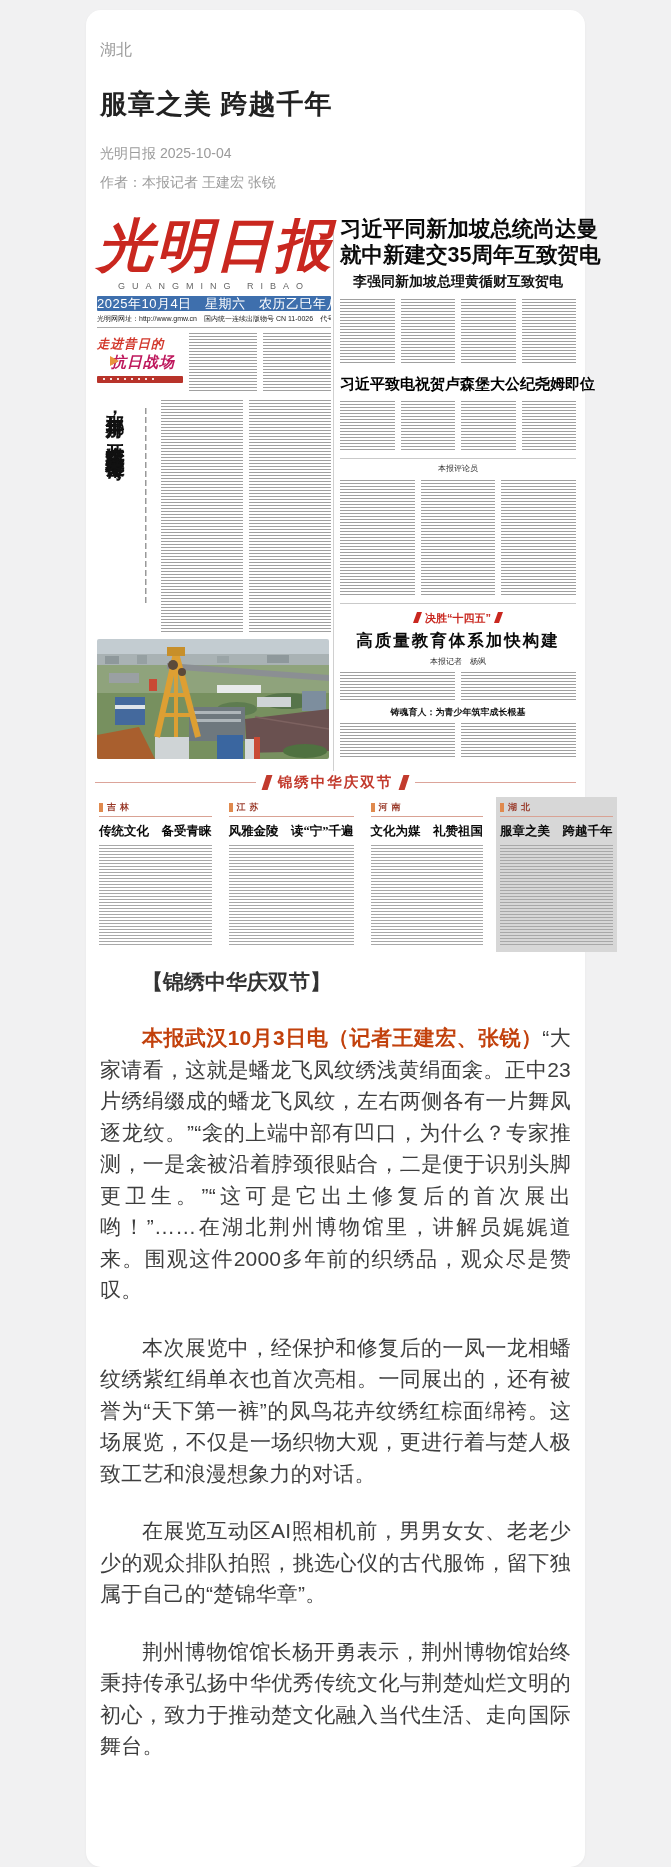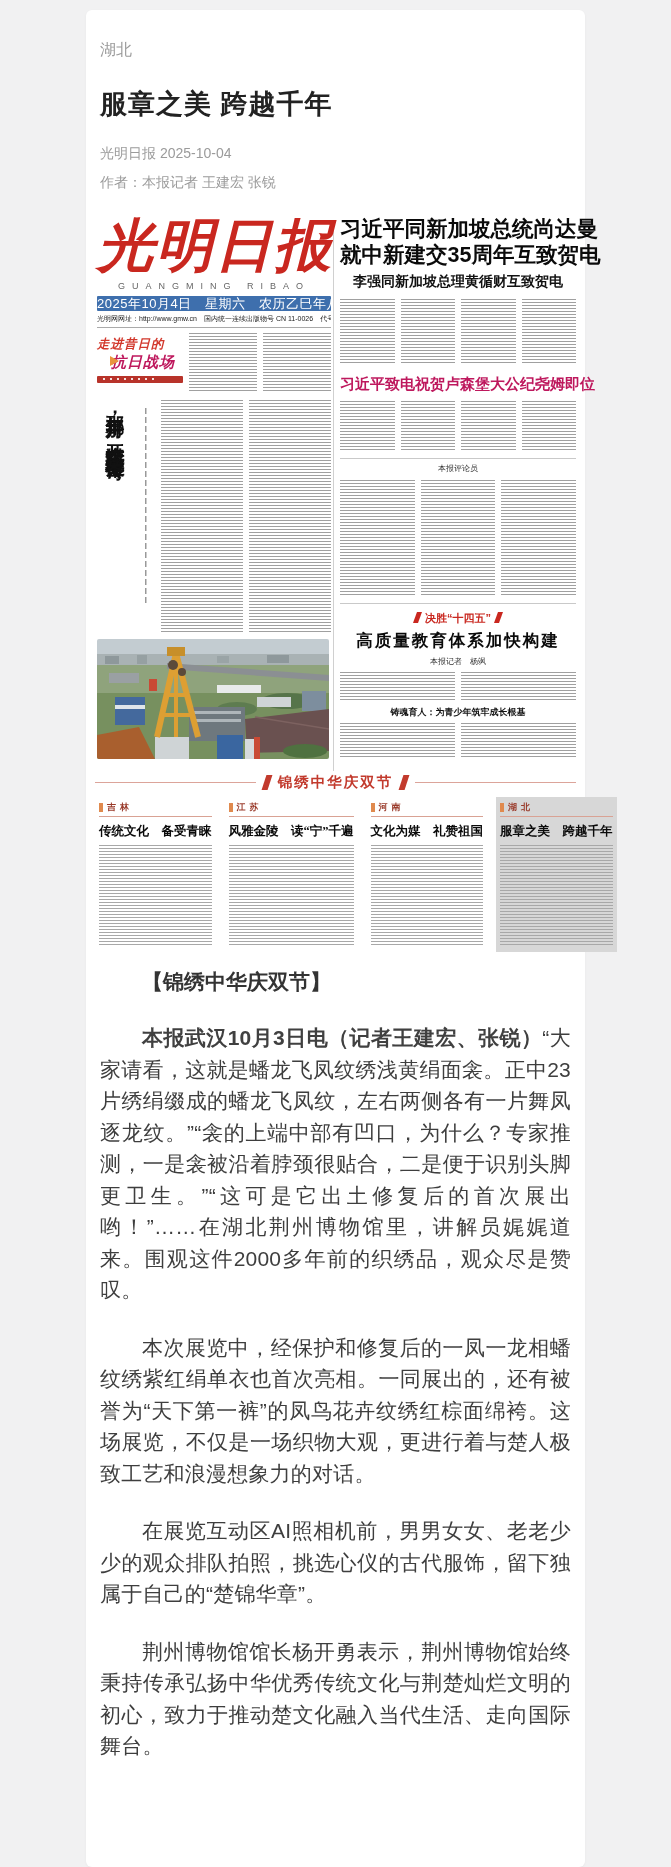--- a/index.html
+++ b/index.html
@@ -3,21 +3,21 @@
 <meta charset="utf-8">
 <style>
   :root{
     --np-red:#c9271f; --np-blue:#3e6fad; --banner-red:#c23a2d;
     --hl-gray:#d7d7d7; --text-dark:#3e3e3e; --meta-gray:#9b9b9b; --page-bg:#f1f1f2;
   }
   *{margin:0;padding:0;box-sizing:border-box;}
   html,body{width:671px;height:1867px;overflow:hidden;}
   body{background:var(--page-bg);font-family:"Liberation Sans","DejaVu Sans",sans-serif;}
   .card{position:absolute;left:86px;top:10px;width:499px;height:1857px;background:#fff;
-        border-radius:6px;padding:30px 8px 18px 8px;box-shadow:0 1px 3px rgba(0,0,0,.04);}
+        border-radius:15px;padding:30px 8px 18px 8px;box-shadow:0 1px 3px rgba(0,0,0,.04);}
   .category{font-size:16px;color:var(--meta-gray);line-height:20px;padding-left:6px;}
   .page-title{font-size:27px;font-weight:600;color:#222;line-height:36px;margin-top:26px;padding-left:6px;letter-spacing:1px;}
   .meta{font-size:14px;color:var(--meta-gray);line-height:18px;padding-left:6px;}
   .meta.source{margin-top:22px;}
   .meta.author{margin-top:11px;}
 
   
   .newspaper{position:relative;width:481px;height:745px;margin:16px auto 0 auto;background:#fff;}
   .np-vrule{position:absolute;left:238px;top:16px;height:548px;width:1px;background:#d0d0d0;}
   .np-left{position:absolute;left:2px;top:0;width:234px;}
@@ -50,21 +50,21 @@
   .vert-headline{writing-mode:vertical-rl;font-family:"Liberation Serif","DejaVu Serif",serif;
                  font-weight:900;font-size:19px;color:#111;letter-spacing:2px;line-height:32px;width:34px;}
   .vert-byline{width:14px;background-image:repeating-linear-gradient(to bottom,#999 0 6px,transparent 6px 9px);
                background-size:1.5px 85%;background-repeat:no-repeat;background-position:center 8px;}
   .mid-sim{flex:1;}
 
   .np-photo{margin-top:7px;width:232px;height:120px;border-radius:2px;overflow:hidden;display:block;}
 
   .np-h1{font-size:21.5px;font-weight:900;line-height:26px;color:#0a0a0a;text-align:center;white-space:nowrap;}
   .np-sub{font-size:14px;font-weight:700;color:#111;text-align:center;margin-top:5px;white-space:nowrap;}
-  .np-h2{font-size:15px;font-weight:900;color:#be185d;text-align:center;margin-top:10px;white-space:nowrap;}
+  .np-h2{font-size:15px;font-weight:900;color:#000000;text-align:center;margin-top:10px;white-space:nowrap;}
   .np-h3{font-family:"Liberation Serif","DejaVu Serif",serif;font-size:17px;font-weight:900;color:#0a0a0a;
          text-align:center;margin-top:8px;white-space:nowrap;}
   .np-h4{font-family:"Liberation Serif","DejaVu Serif",serif;font-size:16.5px;font-weight:900;color:#0a0a0a;
          text-align:center;margin-top:4px;letter-spacing:2px;white-space:nowrap;}
   .np-byline{font-size:8px;color:#333;text-align:center;margin-top:4px;}
   .np-hrule{height:1px;background:#c9c9c9;margin-top:7px;}
   .np-kicker{margin-top:7px;text-align:center;font-size:11px;font-weight:900;color:var(--np-red);white-space:nowrap;}
   .rbar{display:inline-block;width:5px;height:11px;background:var(--np-red);transform:skewX(-20deg);margin:0 5px;vertical-align:-1px;}
   .crosshead{font-size:9px;font-weight:700;color:#111;text-align:center;margin:4px 0;white-space:nowrap;}
 
@@ -80,21 +80,21 @@
   .kbar{width:4px;height:9px;background:#e08a4e;flex:none;}
   .kregion{font-family:"Liberation Serif","DejaVu Serif",serif;font-size:9px;font-weight:700;color:#9a3b2b;letter-spacing:4px;white-space:nowrap;}
   .col-head{font-family:"Liberation Serif","DejaVu Serif",serif;font-size:12.5px;font-weight:900;color:#0a0a0a;
             text-align:center;margin:6px 0 5px 0;white-space:nowrap;}
   .col-sim{flex:1;}
 
   
   .section-head{font-size:21px;font-weight:700;color:#333;margin-top:16px;text-indent:2em;padding:0 6px;line-height:28px;}
   .para{font-size:21px;line-height:31.5px;color:var(--text-dark);text-align:justify;text-indent:2em;
         margin-top:26px;padding:0 6px;letter-spacing:.2px;}
-  .para b{color:#404040;}
+  .para b{color:#c2410c;}
 </style>
 </head>
 <body>
 
 <div class="card">
 
   <div class="category">湖北</div>
   <h1 class="page-title">服章之美 跨越千年</h1>
   <div class="meta source">光明日报 2025-10-04</div>
   <div class="meta author">作者：本报记者 王建宏 张锐</div>

